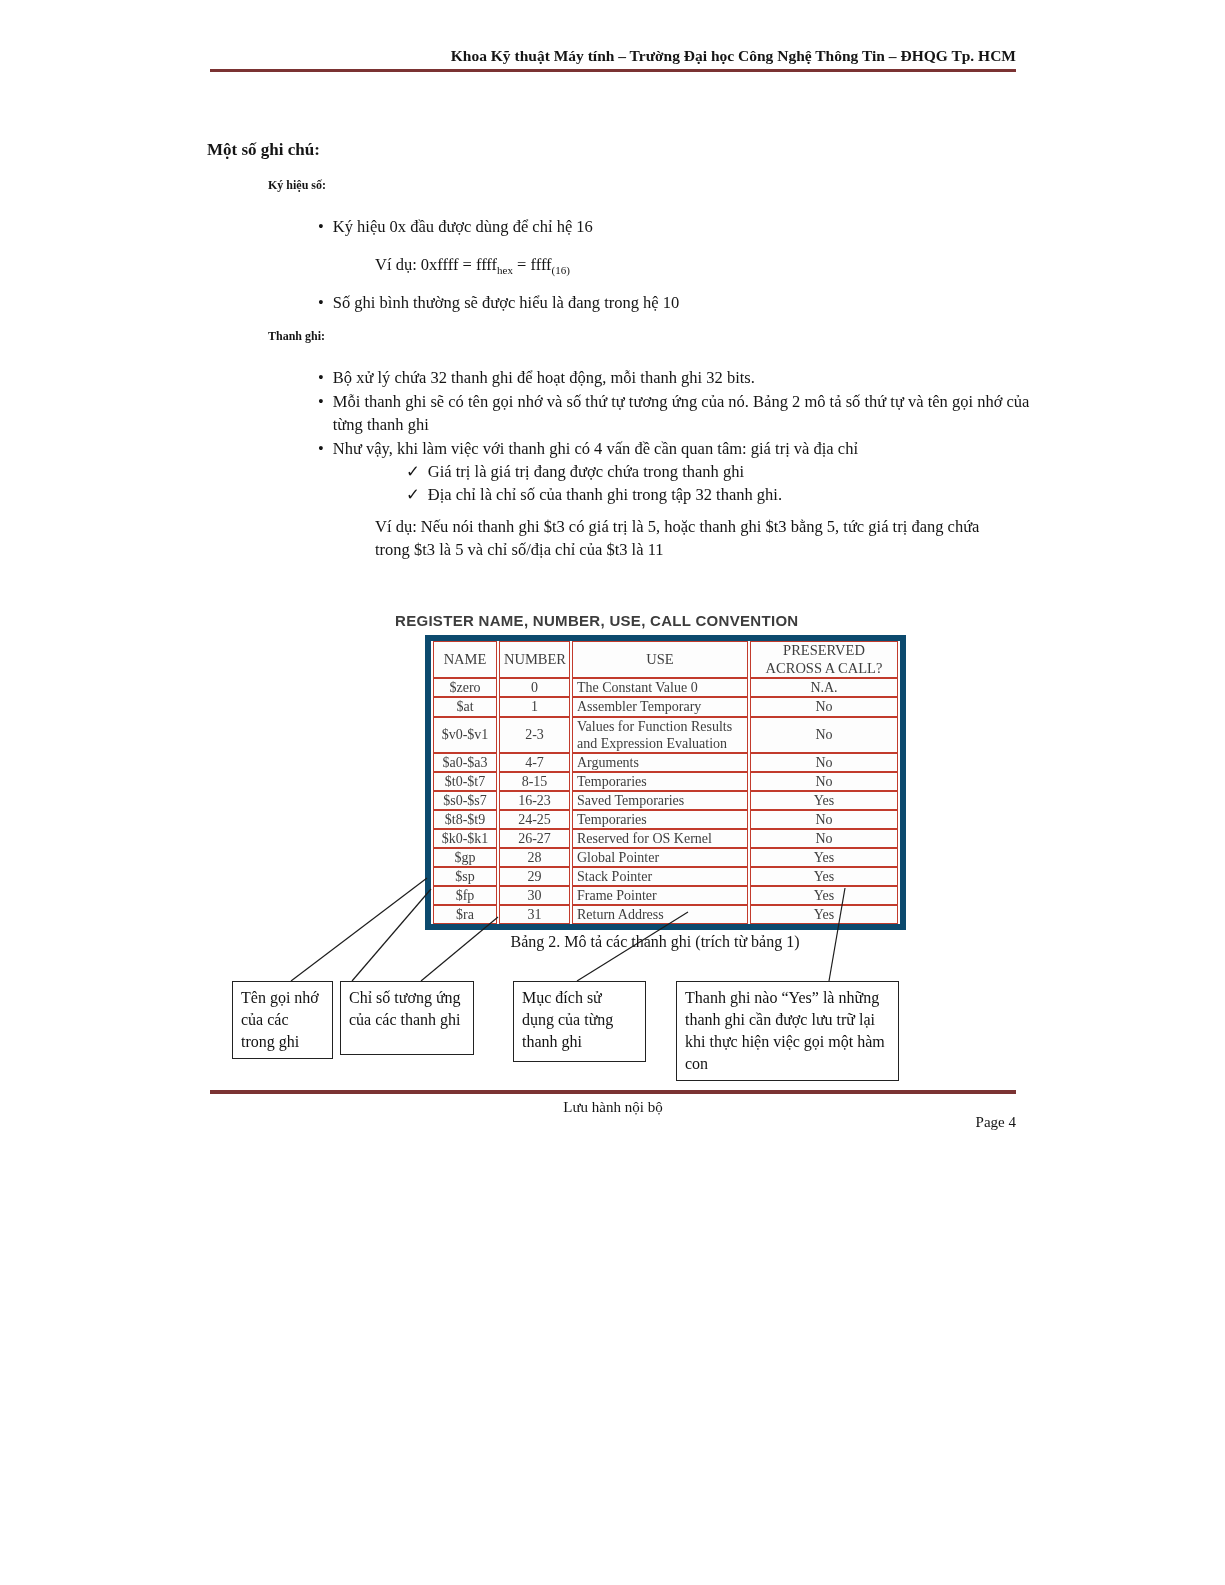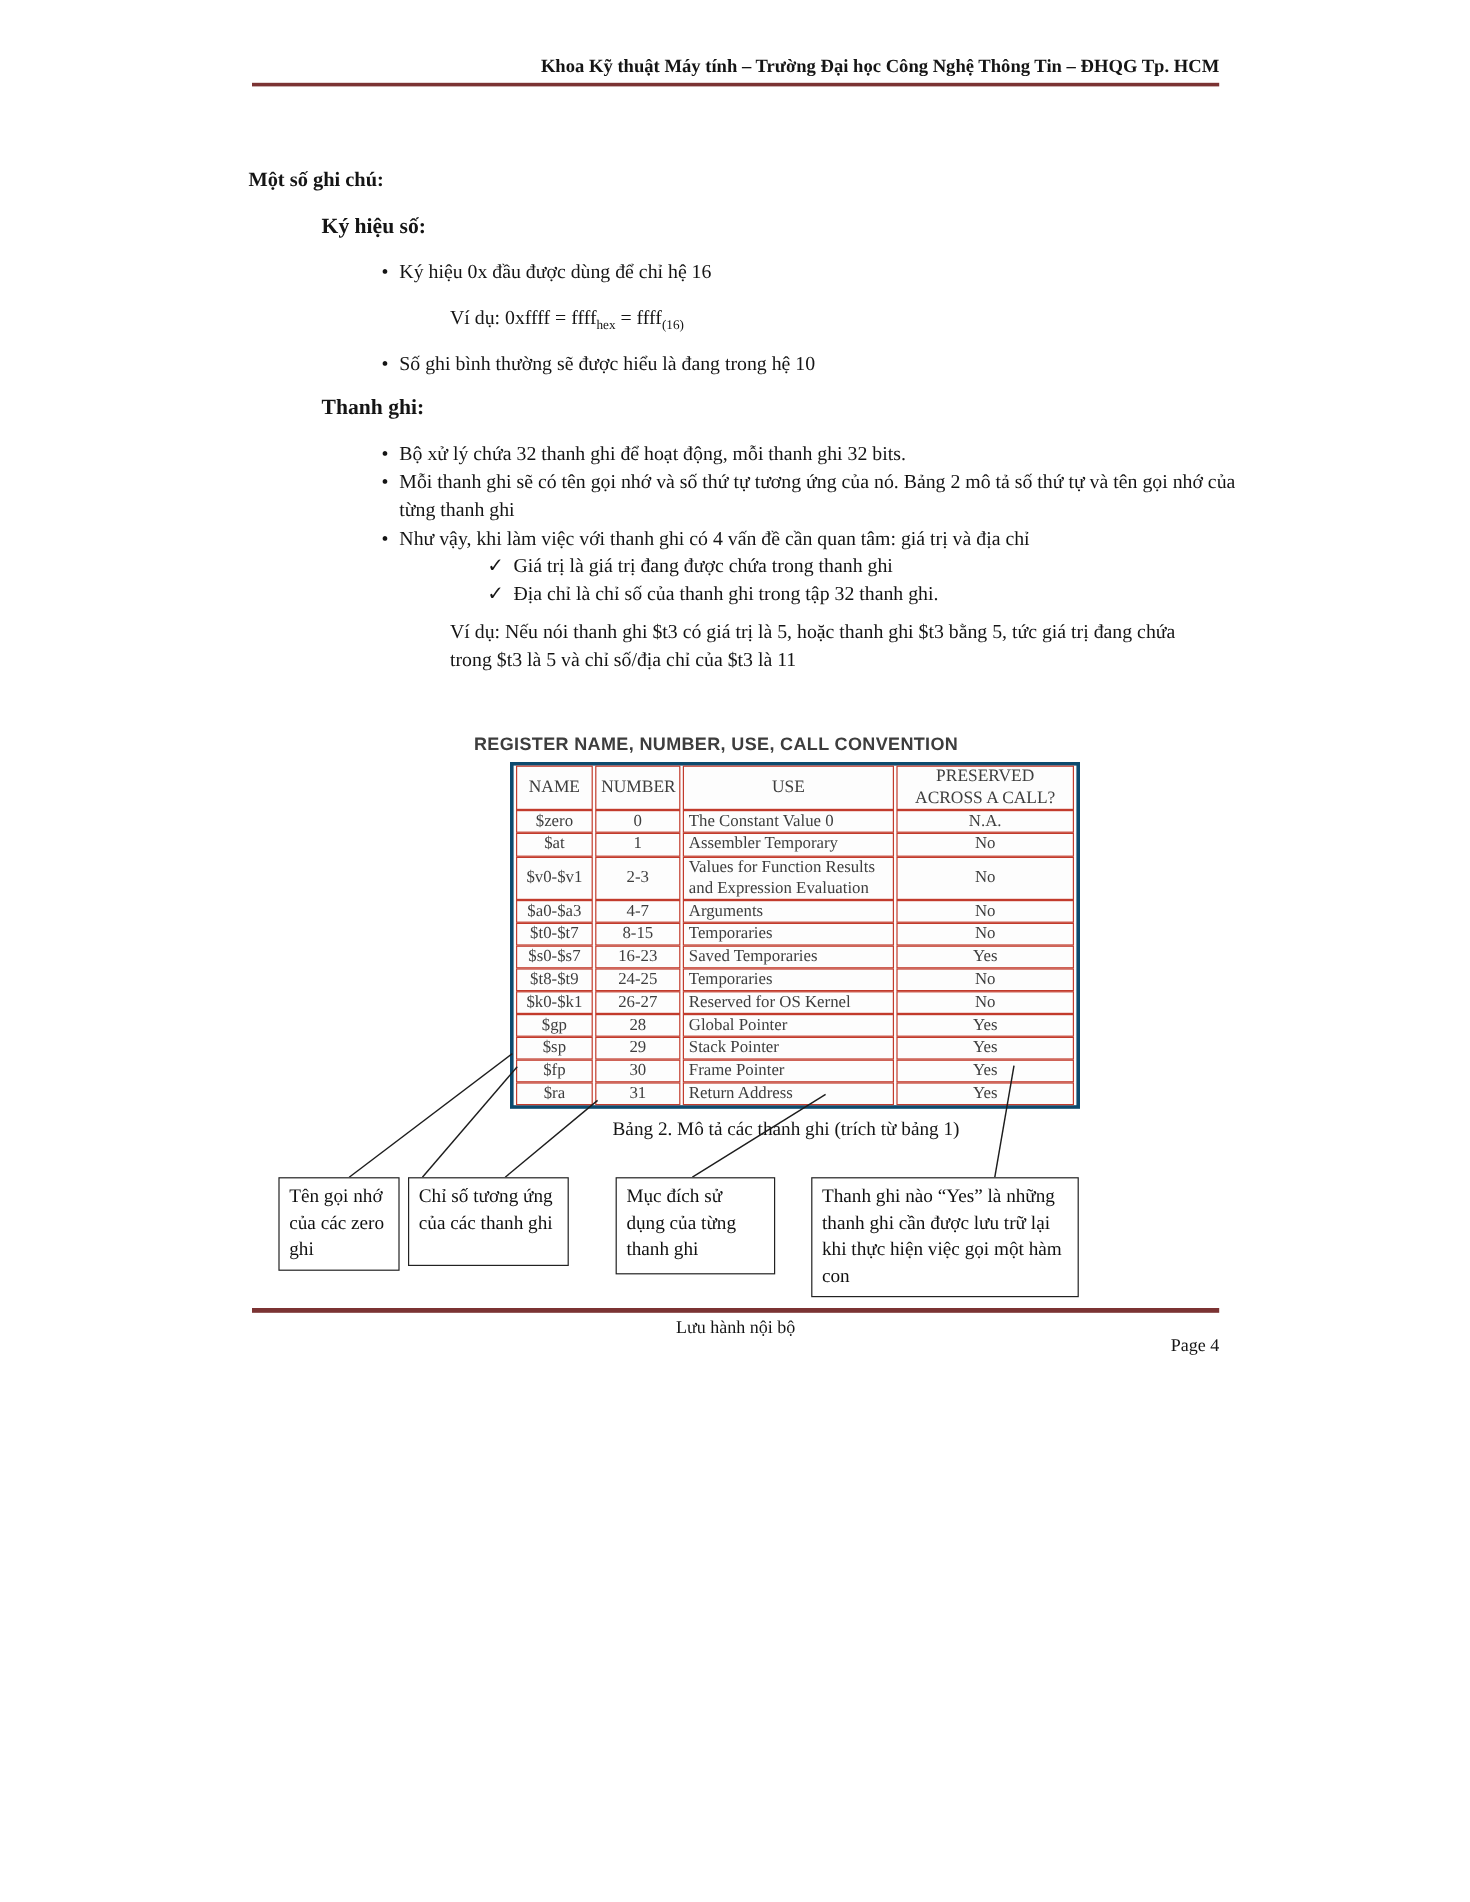--- a/index.html
+++ b/index.html
@@ -9,34 +9,34 @@
     font-family:"Liberation Serif", serif; color:#151515; overflow:hidden;text-decoration:underline;
   }
   .abs { position:absolute; }
 
   
   .header-text { font-size:15.5px; font-weight:600; white-space:nowrap; }
   .rule { background:#7b3333; }
 
   
   .h0 { font-size:17px; font-weight:bold; }
-  .h1 { font-size:18px; font-weight:bold;text-align:right; }
+  .h1 { font-size:12px; font-weight:bold;text-align:right; }
   .body-txt { font-size:16.5px; line-height:23px; }
   .bullet-row { display:flex; gap:9px; }
   .bullet-mark { flex:0 0 auto; }
   .sub { font-size:11px; vertical-align:sub; }
 
   .tg-list { width:712px; font-size:16.5px; line-height:23px; }
   .tg-list .bullet-row { margin-top:1px; }
   .check-row { display:flex; gap:8px; margin-left:88px; margin-top:0px; }
   .tg-example { margin-left:57px; margin-top:9px; width:610px; }
 
   
   .table-title { font-family:"Liberation Sans", sans-serif; font-size:15px; font-weight:bold; color:#3d3d3d; letter-spacing:0.3px; white-space:nowrap; }
-  .reg-table { border-collapse:separate; border-spacing:2px 0; border:3px solid #0c4a6e; background:#fdfdfd; table-layout:fixed; }
+  .reg-table { border-collapse:separate; border-spacing:2px 0; border:6px solid #0c4a6e; background:#fdfdfd; table-layout:fixed; }
   .reg-table th, .reg-table td {
     border:1px solid #c23b2c; font-size:14px; color:#3e3e3e;
     padding:0 4px; line-height:1.22; vertical-align:middle;
   }
   .reg-table th { font-size:14.5px; font-weight:normal; text-align:center; height:33px; }
   .reg-table td { height:19px; text-align:center; }
   .reg-table td:nth-child(3) { text-align:left; }
   .caption { font-size:16px; text-align:center; }
 
   
@@ -198,21 +198,21 @@
   <div class="abs caption" style="left:395px; top:933px; width:520px;">Bảng 2. Mô tả các thanh ghi (trích từ bảng 1)</div>
 
   <svg class="abs leader" style="left:0; top:0;" width="1225" height="1585">
     <line x1="427" y1="878" x2="291" y2="981" stroke="#1d1d1d" stroke-width="1.2"></line>
     <line x1="431" y1="889" x2="352" y2="981" stroke="#1d1d1d" stroke-width="1.2"></line>
     <line x1="498" y1="917" x2="421" y2="981" stroke="#1d1d1d" stroke-width="1.2"></line>
     <line x1="688" y1="912" x2="577" y2="981" stroke="#1d1d1d" stroke-width="1.2"></line>
     <line x1="845" y1="888" x2="829" y2="981" stroke="#1d1d1d" stroke-width="1.2"></line>
   </svg>
 
-  <div class="abs callout" style="left:232px; top:981px; width:101px; min-height:77px;">Tên gọi nhớ của các zero ghi</div>
+  <div class="abs callout" style="left:232px; top:981px; width:101px; min-height:77px;">Tên gọi nhớ của các trong ghi</div>
   <div class="abs callout" style="left:340px; top:981px; width:134px; min-height:74px;">Chỉ số tương ứng của các thanh ghi</div>
   <div class="abs callout" style="left:676px; top:981px; width:223px; min-height:97px;">Thanh ghi nào “Yes” là những thanh ghi cần được lưu trữ lại khi thực hiện việc gọi một hàm con</div>
   <div class="abs callout" style="left:513px; top:981px; width:133px; min-height:81px;">Mục đích sử dụng của từng thanh ghi</div>
 
   <div class="abs rule" style="left:210px; top:1090px; width:806px; height:4px;"></div>
   <div class="abs footer-center" style="left:210px; top:1099px; width:806px;">Lưu hành nội bộ</div>
   <div class="abs page-num" style="top:1114px; right:209px;">Page 4</div>
 
   <div class="abs gray-line" style="left:152px; top:1176px; width:910px; height:1px;"></div>
 

